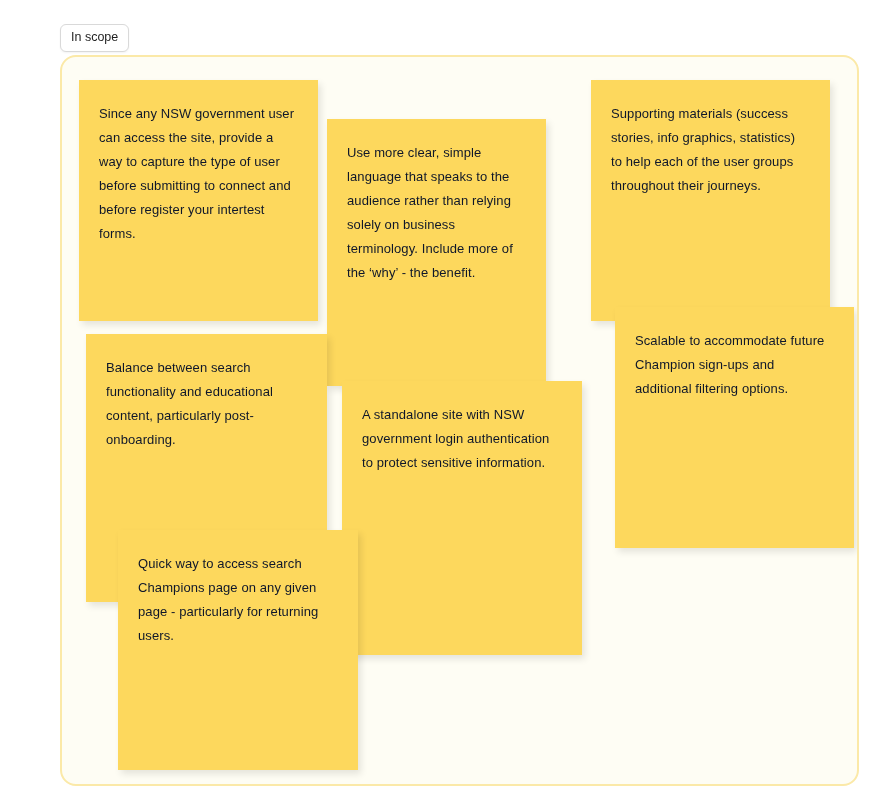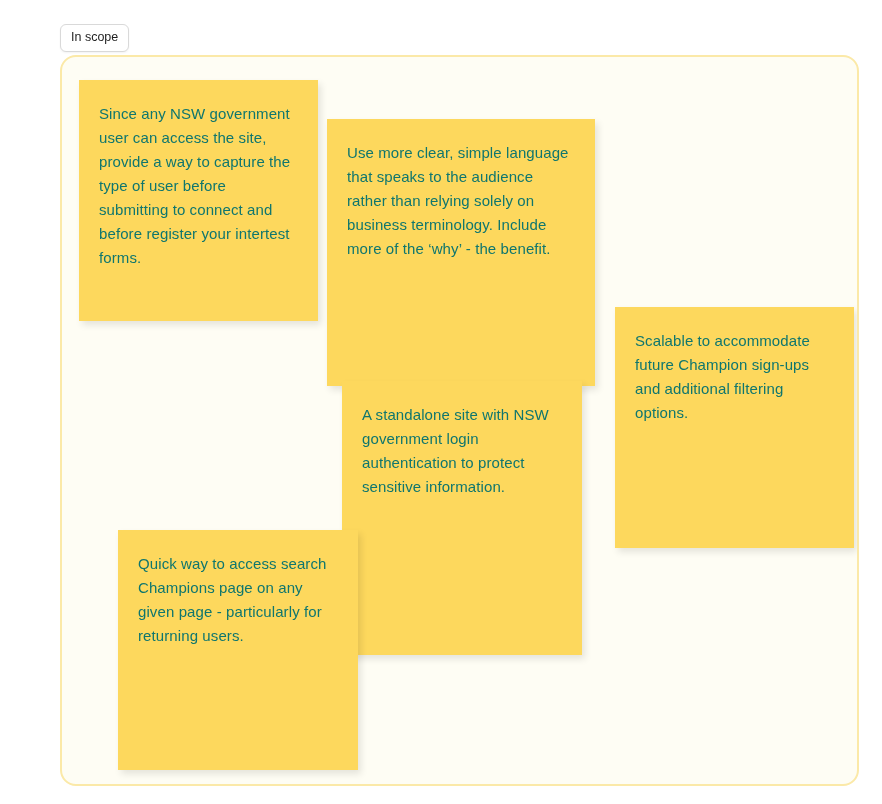--- a/index.html
+++ b/index.html
@@ -46,56 +46,58 @@
     background: #fefdf4;
     border: 2px solid #fbe9a8;
     border-radius: 16px;
     overflow: hidden;
   }
 
   
   .note {
     position: absolute;
     background: #fdd85d;
-    color: #0f766e;
+    color: #0f172a;
     font-family: "Liberation Sans", sans-serif;
-    font-size: 15px;
+    font-size: 13px;
     line-height: 24px;
     letter-spacing: 0.1px;
     padding: 22px 22px 20px 20px;
     box-shadow: 3px 4px 7px rgba(0,0,0,0.10);
     white-space: pre-wrap;
     word-break: normal;
     overflow: hidden;
   }
 
   
   .n1 { left: 17px;  top: 23px;  width: 239px; height: 241px; z-index: 3; }
-  .n2 { left: 265px; top: 62px;  width: 268px; height: 267px; z-index: 4; }
+  .n2 { left: 265px; top: 62px;  width: 219px; height: 267px; z-index: 4; }
   .n3 { left: 529px; top: 23px;  width: 239px; height: 241px; z-index: 3; }
   .n4 { left: 24px;  top: 277px; width: 241px; height: 268px; z-index: 5; }
   .n5 { left: 280px; top: 324px; width: 240px; height: 274px; z-index: 6; }
   .n6 { left: 553px; top: 250px; width: 239px; height: 241px; z-index: 6; }
   .n7 { left: 56px;  top: 473px; width: 240px; height: 240px; z-index: 8; }
   .n8 { left: 504px; top: 473px; width: 240px; height: 240px; z-index: 8; }
 </style>
 </head>
 <body>
 
 <div id="root">
 
   <div class="scope-chip">In scope</div>
 
   <div class="board">
 
     <div class="note n1">Since any NSW government user can access the site, provide a way to capture the type of user before submitting to connect and before register your intertest forms.</div>
 
     <div class="note n2">Use more clear, simple language that speaks to the audience rather than relying solely on business terminology. Include more of the ‘why’ - the benefit.</div>
 
+    <div class="note n3">Supporting materials (success stories, info graphics, statistics) to help each of the user groups throughout their journeys.</div>
 
+    <div class="note n4">Balance between search functionality and educational content, particularly post-onboarding.</div>
 
     <div class="note n5">A standalone site with NSW government login authentication to protect sensitive information.</div>
 
     <div class="note n7">Quick way to access search Champions page on any given page - particularly for returning users.</div>
 
     <div class="note n6">Scalable to accommodate future Champion sign-ups and additional filtering options.</div>
 
 
   </div>
 </div>

